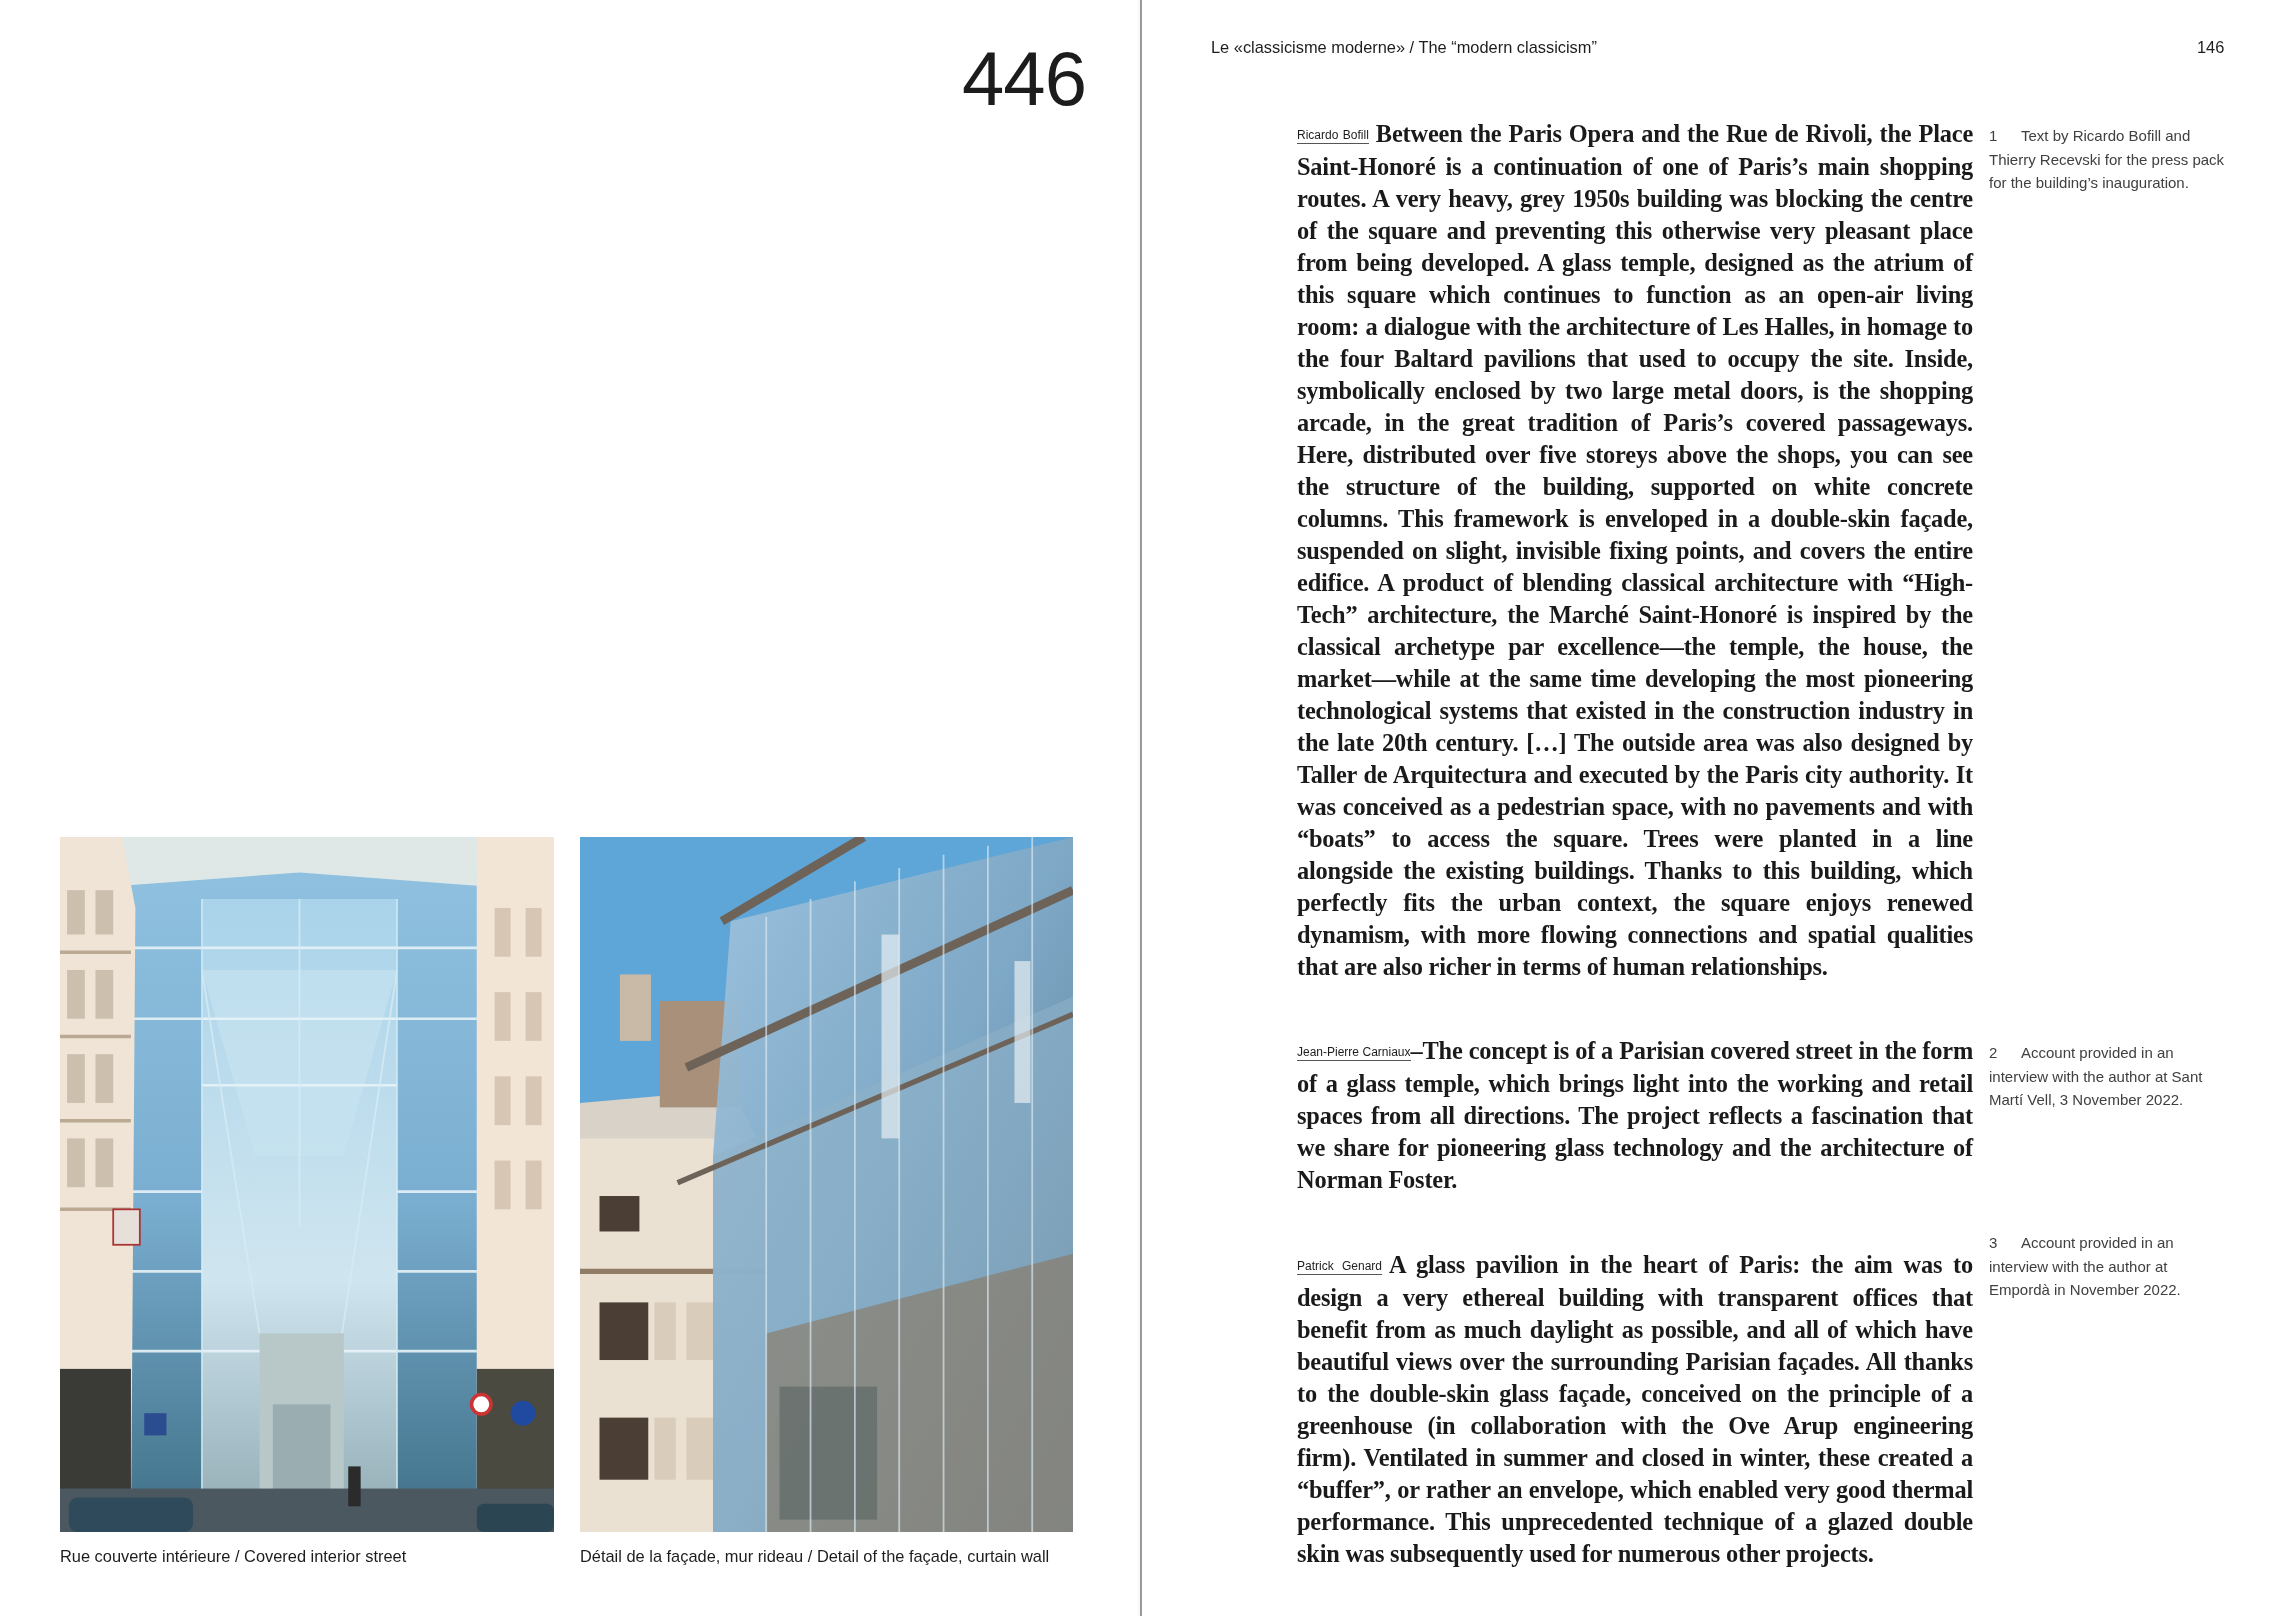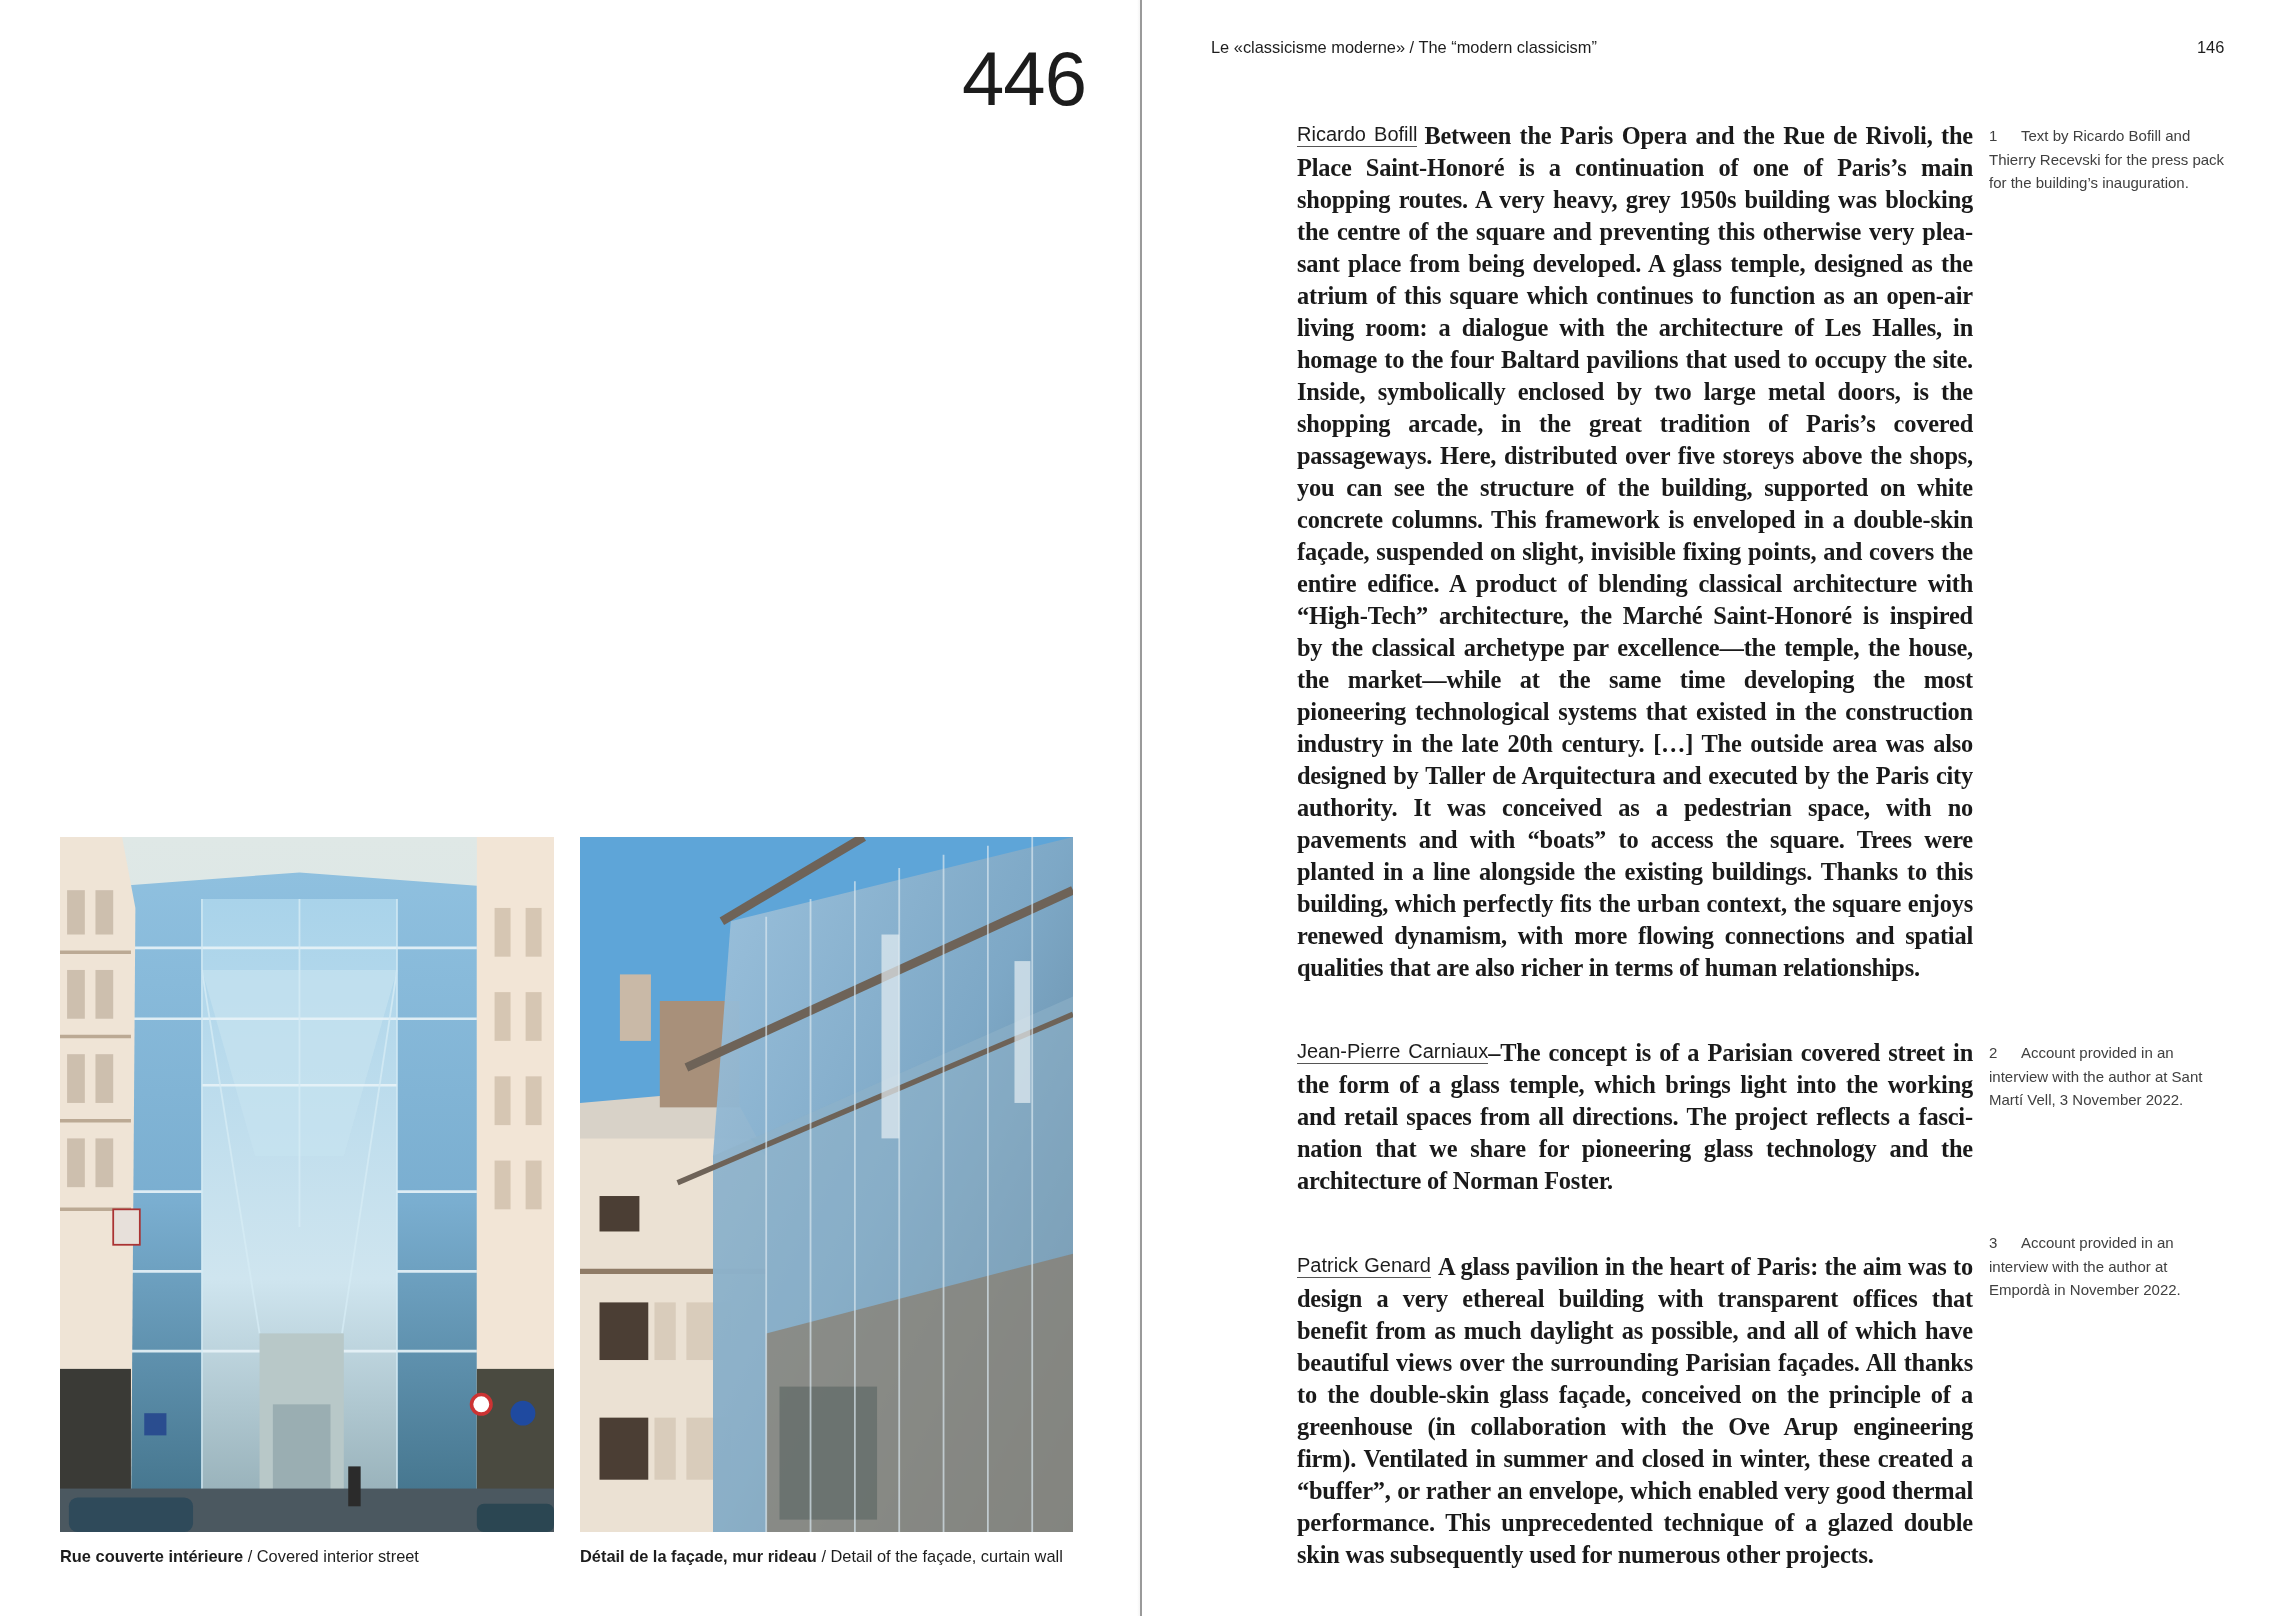--- a/index.html
+++ b/index.html
@@ -35,21 +35,21 @@
   }
   .photo-1 { left: 60px; width: 494px; }
   .photo-2 { left: 580px; width: 493px; }
   .photo svg { display: block; width: 100%; height: 100%; }
   .caption {
     position: absolute; top: 1546px; font-size: 16.4px; line-height: 21px;
     color: #1d1d1d; white-space: nowrap;
   }
   .caption-1 { left: 60px; }
   .caption-2 { left: 580px; }
-  .caption b { font-weight: 700; }
+  .caption b { font-weight: 400; }
 
   
   .running-head {
     position: absolute; left: 1211px; top: 37px;
     font-size: 16.4px; line-height: 21px; color: #1d1d1d; white-space: nowrap;
   }
   .page-number-small {
     position: absolute; left: 2197px; top: 37px;
     font-size: 16.4px; line-height: 21px; color: #1d1d1d;
   }
@@ -58,21 +58,21 @@
     font-family: "Liberation Serif", "DejaVu Serif", serif;
     font-size: 24.4px; line-height: 32px; color: #1a1a1a;
     text-align: justify; hyphens: manual; letter-spacing: -0.2px;
     font-weight: 700;
   }
   .block-1 { top: 118px; }
   .block-2 { top: 1035px; }
   .block-3 { top: 1224px; margin-top: 25px; }
   .speaker {
     font-family: "Liberation Sans", "DejaVu Sans", sans-serif;
-    font-size: 20px; font-weight: 400; letter-spacing: 0;
+    font-size: 12px; font-weight: 400; letter-spacing: 0;
     color: #1d1d1d; border-bottom: 1.3px solid #555; padding-bottom: 0.9px;
     margin-right: 7px; vertical-align: 2.7px;
   }
   .speaker.dash { margin-right: 0; }
   .footnote {
     position: absolute; left: 1989px; width: 239px;
     font-size: 15px; line-height: 23.5px; color: #404040;
   }
   .fn-1 { top: 124px; }
   .fn-2 { top: 1041px; }

